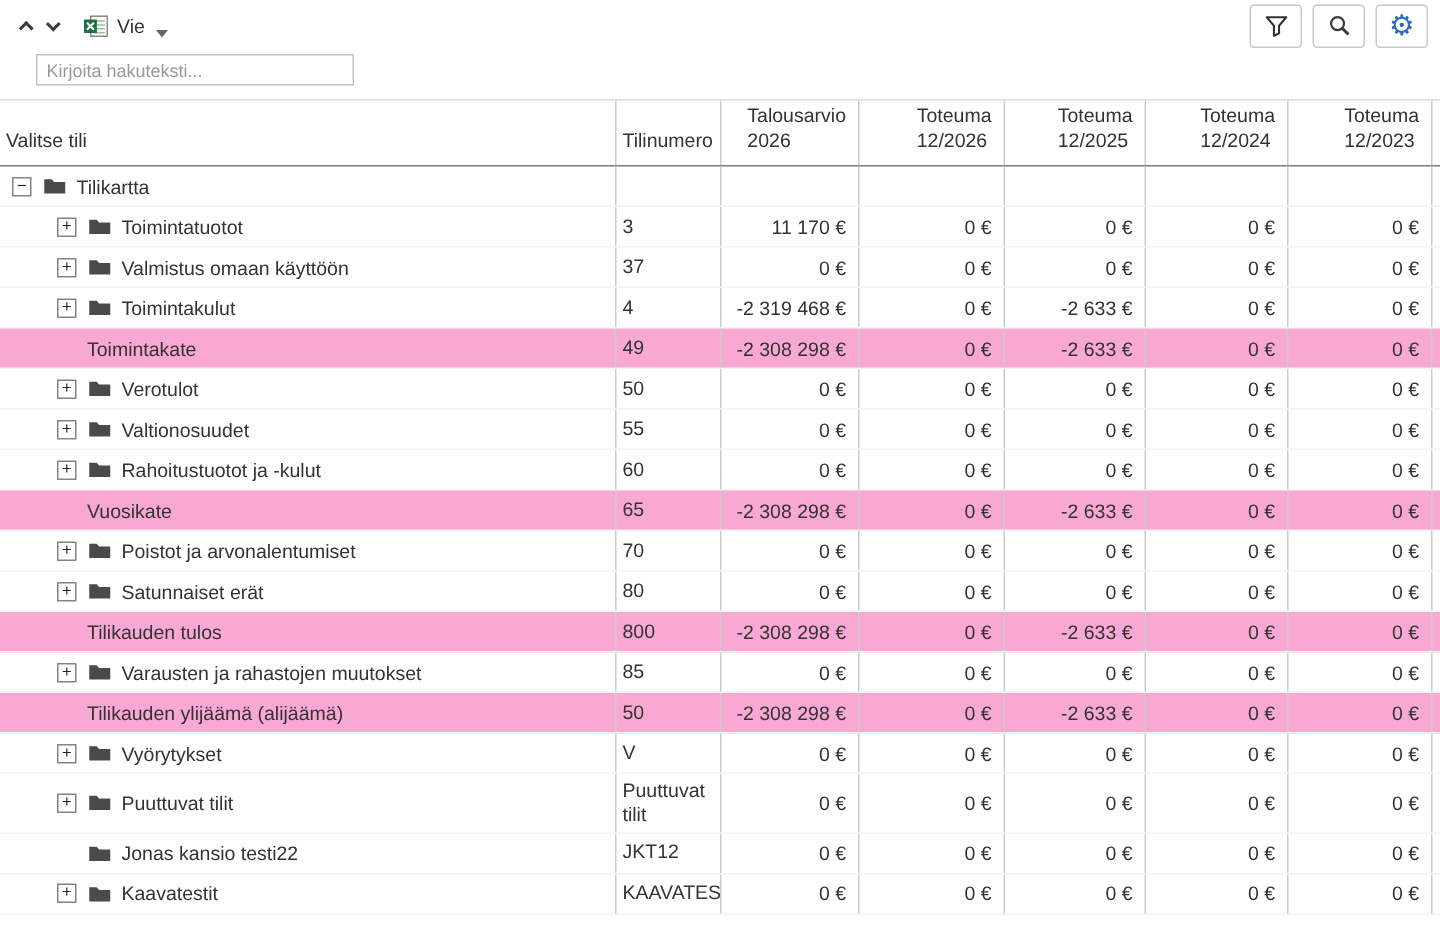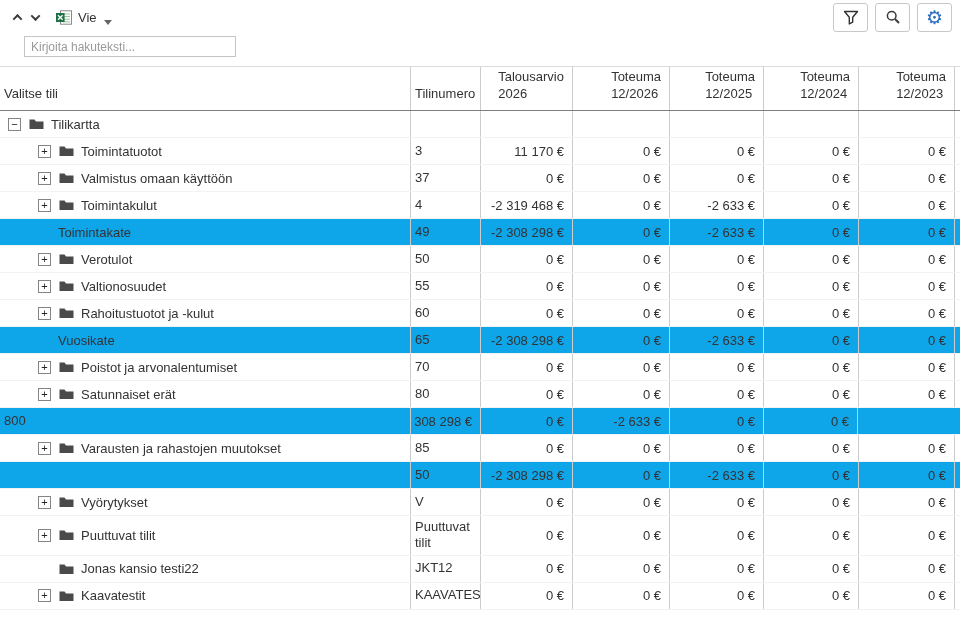--- a/index.html
+++ b/index.html
@@ -33,21 +33,21 @@
   
   .gridhead, .trow { display:grid; grid-template-columns:410px 70px 92px 97px 94px 95px 97px; }
   .gridhead { border-top:1px solid #dcdcdc; border-bottom:1px solid #7d7d7d; height:45px; }
   .hcell { display:flex; align-items:flex-end; padding:0 8px 7px 4px; white-space:pre-line; line-height:1.35; }
   .hcell.first { }
   .hcell.right { justify-content:flex-end; text-align:left; }
   .hcell + .hcell { border-left:1px solid #ccc; }
   .hcell:last-child { border-right:1px solid #ccc; }
 
   .trow { min-height:27px; border-bottom:1px solid #f3f3f3; }
-  .trow.hl { background:#0ea5e9; }
+  .trow.hl { background:#f9a8d4; }
   .cell { display:flex; align-items:center; overflow:hidden; }
   .cell + .cell { border-left:1px solid #ccc; }
   .cell:last-child { border-right:1px solid #ccc; }
   .tree { white-space:nowrap; }
   .toggle { flex:0 0 13px; width:13px; height:13px; border:1px solid #848484; background:#fff;
             display:flex; align-items:center; justify-content:center;
             font-size:11px; line-height:9px; color:#222; cursor:pointer; }
   .toggle.empty { border-color:transparent; background:transparent; cursor:default; }
   .folder { margin-left:8px; display:flex; flex:0 0 auto; }
   .rowlabel { margin-left:7px;text-align:right; }
@@ -291,20 +291,24 @@
         <span class="rowlabel">Satunnaiset erät</span>
       </div>
       <div class="cell numcol">80</div>
       <div class="cell val">0 €</div>
       <div class="cell val">0 €</div>
       <div class="cell val">0 €</div>
       <div class="cell val">0 €</div>
       <div class="cell val">0 €</div>
     </div>
     <div class="trow hl">
+      <div class="cell tree" style="padding-left: 38px;">
+        <span class="toggle empty"></span>
+        <span class="rowlabel">Tilikauden tulos</span>
+      </div>
       <div class="cell numcol">800</div>
       <div class="cell val">-2 308 298 €</div>
       <div class="cell val">0 €</div>
       <div class="cell val">-2 633 €</div>
       <div class="cell val">0 €</div>
       <div class="cell val">0 €</div>
     </div>
     <div class="trow">
       <div class="cell tree" style="padding-left: 38px;">
         <span class="toggle">+</span>
@@ -318,20 +322,21 @@
       <div class="cell numcol">85</div>
       <div class="cell val">0 €</div>
       <div class="cell val">0 €</div>
       <div class="cell val">0 €</div>
       <div class="cell val">0 €</div>
       <div class="cell val">0 €</div>
     </div>
     <div class="trow hl">
       <div class="cell tree" style="padding-left: 38px;">
         <span class="toggle empty"></span>
+        <span class="rowlabel">Tilikauden ylijäämä (alijäämä)</span>
       </div>
       <div class="cell numcol">50</div>
       <div class="cell val">-2 308 298 €</div>
       <div class="cell val">0 €</div>
       <div class="cell val">-2 633 €</div>
       <div class="cell val">0 €</div>
       <div class="cell val">0 €</div>
     </div>
     <div class="trow">
       <div class="cell tree" style="padding-left: 38px;">

